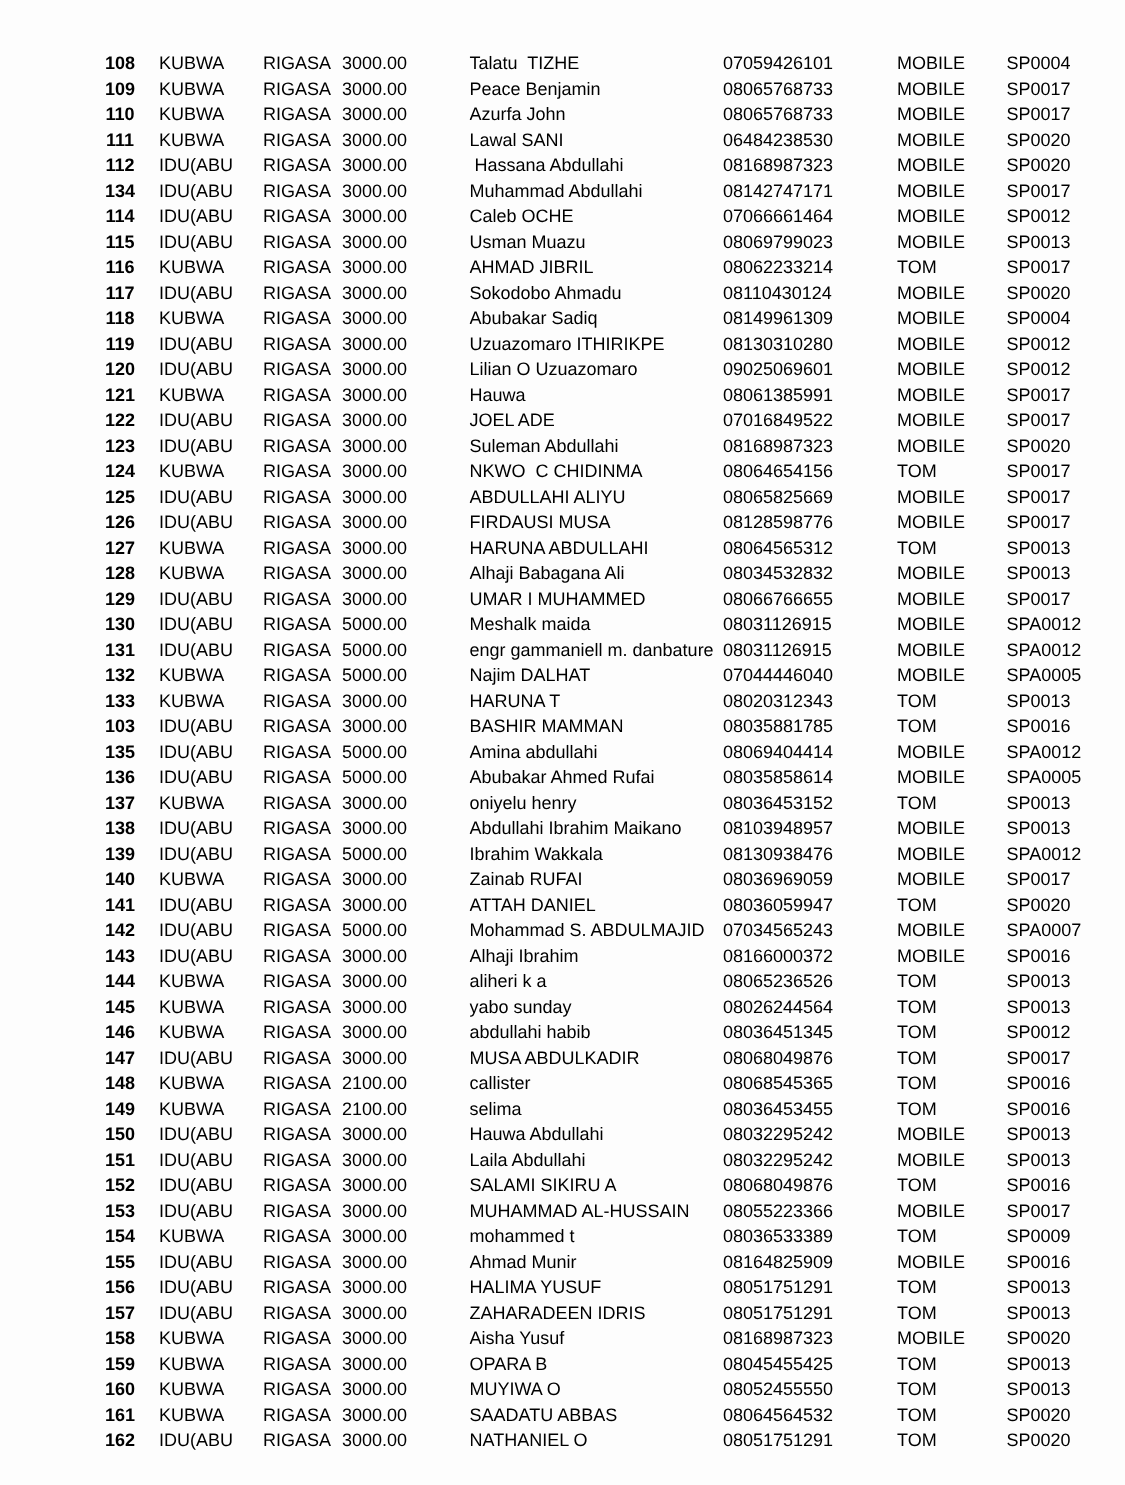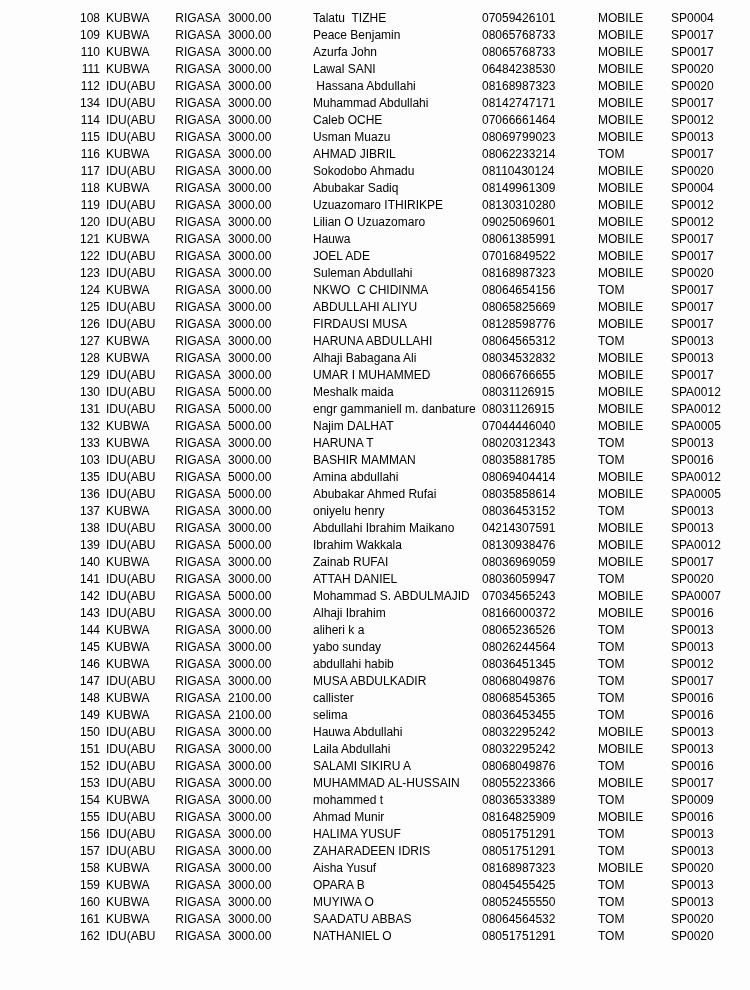--- a/index.html
+++ b/index.html
@@ -8,27 +8,27 @@
     position:relative;
     width:750px;height:990px;
     background:#fdfdfd;
     overflow:hidden;
     font-family:"Liberation Sans","DejaVu Sans",sans-serif;
     font-size:12px;color:#000;font-weight:400;
   }
   .rows{position:absolute;top:10px;left:0;right:0;}
   .row{display:flex;height:17px;line-height:17px;align-items:baseline;}
   .cell{flex:none;white-space:pre;overflow:hidden;}
-  .c-no{margin-left:60px;width:40px;text-align:right;}
+  .c-no{margin-left:60px;width:40px;text-align:center;font-weight:bold;}
   .c-loc{margin-left:6px;width:62px;}
   .c-br{width:60px;text-align:center;}
   .c-amt{width:85px;}
   .c-name{width:169px;}
   .c-phone{width:116px;}
-  .c-type{width:73px;}
+  .c-type{width:73px;margin-top:24px;}
   .c-code{width:80px;}
 </style>
 </head>
 <body>
 
 <div class="page">
   <div class="rows">
   <div class="row">
     <span class="cell c-no">108</span>
     <span class="cell c-loc">KUBWA</span>
@@ -358,21 +358,21 @@
     <span class="cell c-type">TOM</span>
     <span class="cell c-code">SP0013</span>
   </div>
 
   <div class="row">
     <span class="cell c-no">138</span>
     <span class="cell c-loc">IDU(ABU</span>
     <span class="cell c-br">RIGASA</span>
     <span class="cell c-amt">3000.00</span>
     <span class="cell c-name">Abdullahi Ibrahim Maikano</span>
-    <span class="cell c-phone">04214307591</span>
+    <span class="cell c-phone">08103948957</span>
     <span class="cell c-type">MOBILE</span>
     <span class="cell c-code">SP0013</span>
   </div>
 
   <div class="row">
     <span class="cell c-no">139</span>
     <span class="cell c-loc">IDU(ABU</span>
     <span class="cell c-br">RIGASA</span>
     <span class="cell c-amt">5000.00</span>
     <span class="cell c-name">Ibrahim Wakkala</span>

